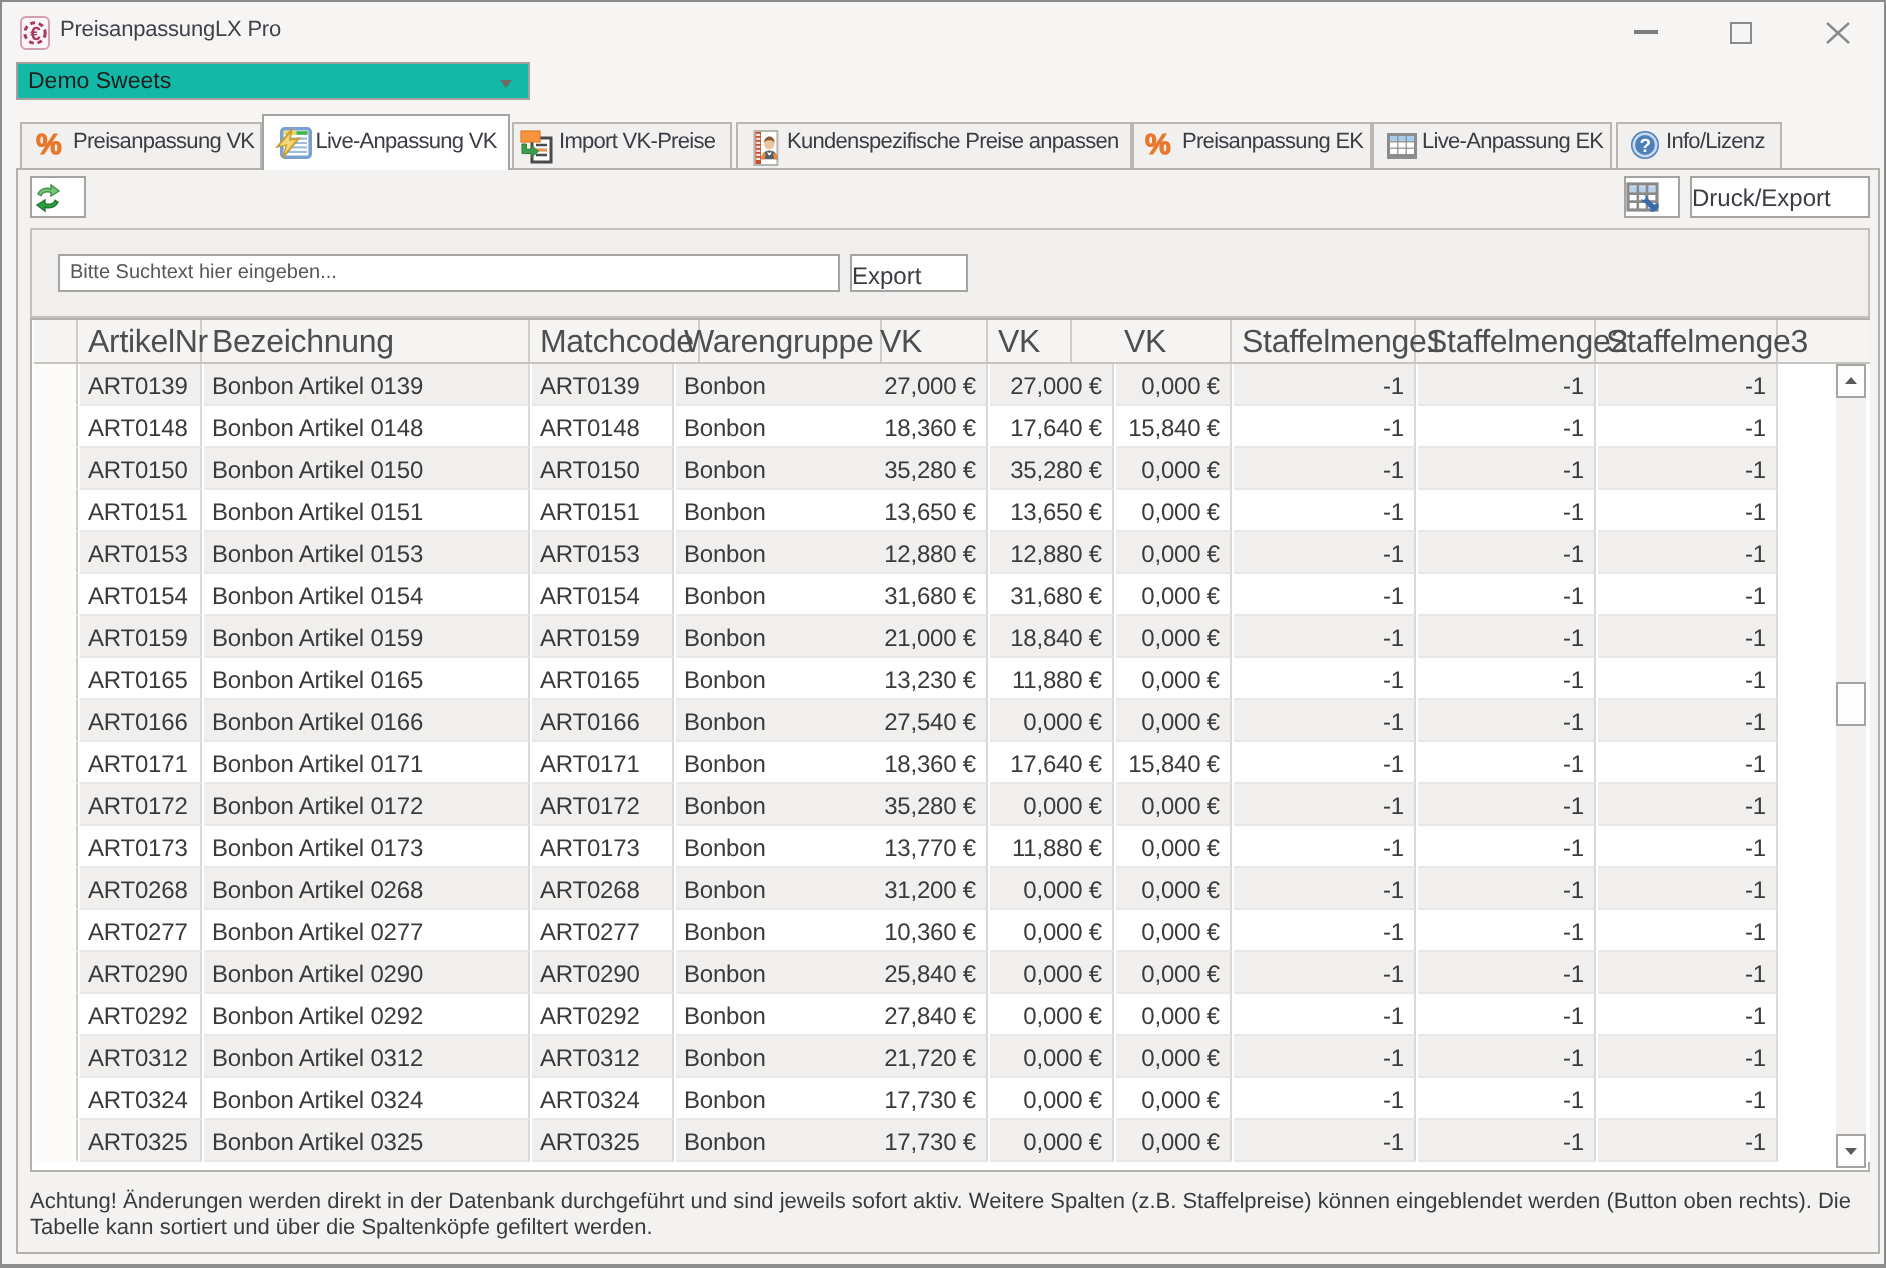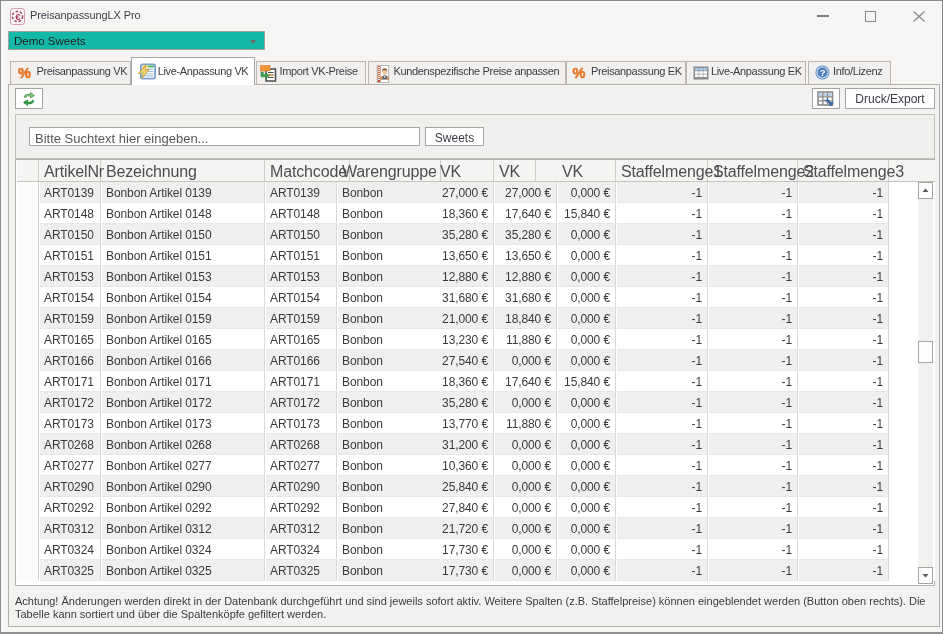--- a/index.html
+++ b/index.html
@@ -11,23 +11,23 @@
 #combo span{position:absolute;left:5px;top:3px;font-size:11.5px;color:#1e1e1e}
 #combo .arr{position:absolute;right:8px;top:8px;width:0;height:0;border-left:3.5px solid transparent;border-right:3.5px solid transparent;border-top:4px solid #6b6b6b}
 .tab{position:absolute;top:61px;height:23px;background:#f1f0ef;border:1px solid #bab7b3;border-bottom:none;font-size:11px;letter-spacing:-0.35px;color:#3b3b44;white-space:nowrap}
 .tab .lbl{position:absolute;top:3px}
 .tab.sel{top:57px;height:28px;background:#fff;border:1px solid #a6a4a0;border-bottom:none;z-index:5}
 .tab.sel .lbl{top:7px}
 .ticn{position:absolute;top:3px}
 .tab.sel .ticn{top:5px}
 .pct{font-weight:bold;font-size:14.5px;color:#e8782b;letter-spacing:-0.5px;-webkit-text-stroke:0.6px #e8782b}
 #page{position:absolute;left:8px;top:84px;width:932px;height:543px;background:#f3f2f1;border:1px solid #b3b1ad}
-.btn{position:absolute;background:#fff;border:1px solid #a6a4a1;font-size:12px;color:#3b3b44;text-align:center}
+.btn{position:absolute;background:#fff;border:1px solid #a6a4a1;font-size:12px;color:#3b3b44;text-align:left}
 #spanel{position:absolute;left:15px;top:114px;width:920px;height:45px;background:#f0efee;border:1px solid #c3c1bd}
-#stext{position:absolute;left:29px;top:127px;width:391px;height:19px;background:#fff;border:1px solid #a6a4a1;font-size:13px;color:#565656;padding:3px 0 0 5px}
+#stext{position:absolute;left:29px;top:127px;width:391px;height:19px;background:#fff;border:1px solid #a6a4a1;font-size:10px;color:#565656;padding:3px 0 0 5px}
 #sbtn{left:425px;top:127px;width:59px;height:19px;padding-top:3px}
 #tpanel{position:absolute;left:15px;top:159px;width:920px;height:427px;background:#fff;border:1px solid #b3b1ad}
 #thead{position:absolute;left:17px;top:160px;width:918px;height:22px;background:#f5f4f3;border-bottom:1px solid #c6c4c1;font-size:16px;letter-spacing:-0.15px;color:#4e4e4e}
 #thead .hc{position:absolute;top:0;height:21px;border-right:1px solid #cfcdca;padding:3px 0 0 4px}
 #tbody{position:absolute;left:17px;top:182px;width:918px;height:403px;overflow:hidden}
 .tr{position:relative;width:918px;height:21px;font-size:12px;letter-spacing:-0.1px;color:#3a3a3a}
 .tr.sh .c{background:#f0efee}
 .tr.wh .c{background:#fff}
 .tr .c0{background:#fcfbfa !important;border-right:1px solid #d0cecb;border-bottom:1px solid #fcfbfa}
 .c{position:absolute;top:0;height:21px;border-bottom:1px solid #e8e7e5;border-right:1px solid #dbd9d7;padding:4px 0 0 4px;white-space:nowrap;overflow:hidden}
@@ -150,21 +150,21 @@
         <path d="M5.9 1.5 v12 M10.5 1.5 v12 M1.5 5.8 h13.5 M1.5 9.8 h13.5" stroke="#8a8a8a" stroke-width="1.3"></path>
         <path d="M9 8.2 l5 5" stroke="#3a6aa8" stroke-width="2.6"></path>
         <path d="M15.9 10.3 a3 3 0 0 1 -4.1 4.1 l1.3-1.6 -0.2-1.8 1.8 0.2 z" fill="#3a6aa8"></path>
         <circle cx="9.3" cy="8.5" r="1.7" fill="#3a6aa8"></circle>
         <circle cx="8.6" cy="7.8" r="1.2" fill="#fdfdfd"></circle>
       </svg></div>
   <div class="btn" style="left:845px;top:88px;width:90px;height:21px;padding-top:3px">Druck/Export</div>
 
   <div id="spanel"></div>
   <div id="stext">Bitte Suchtext hier eingeben...</div>
-  <div class="btn" id="sbtn">Sweets</div>
+  <div class="btn" id="sbtn">Export</div>
 
   <div id="tpanel"></div>
   <div id="thead">
     <div class="hc" style="left:0;width:22px;padding:0"></div>
     <div class="hc" style="left:23px;width:61px">ArtikelNr</div>
     <div class="hc" style="left:85px;width:163px">Bezeichnung</div>
     <div class="hc" style="left:249px;width:84px">Matchcode</div>
     <div class="hc" style="left:321px;width:103px">Warengruppe</div>
     <div class="hc" style="left:419px;width:58px">VK PG1</div>
     <div class="hc" style="left:478px;width:41px">VK PG2</div>

